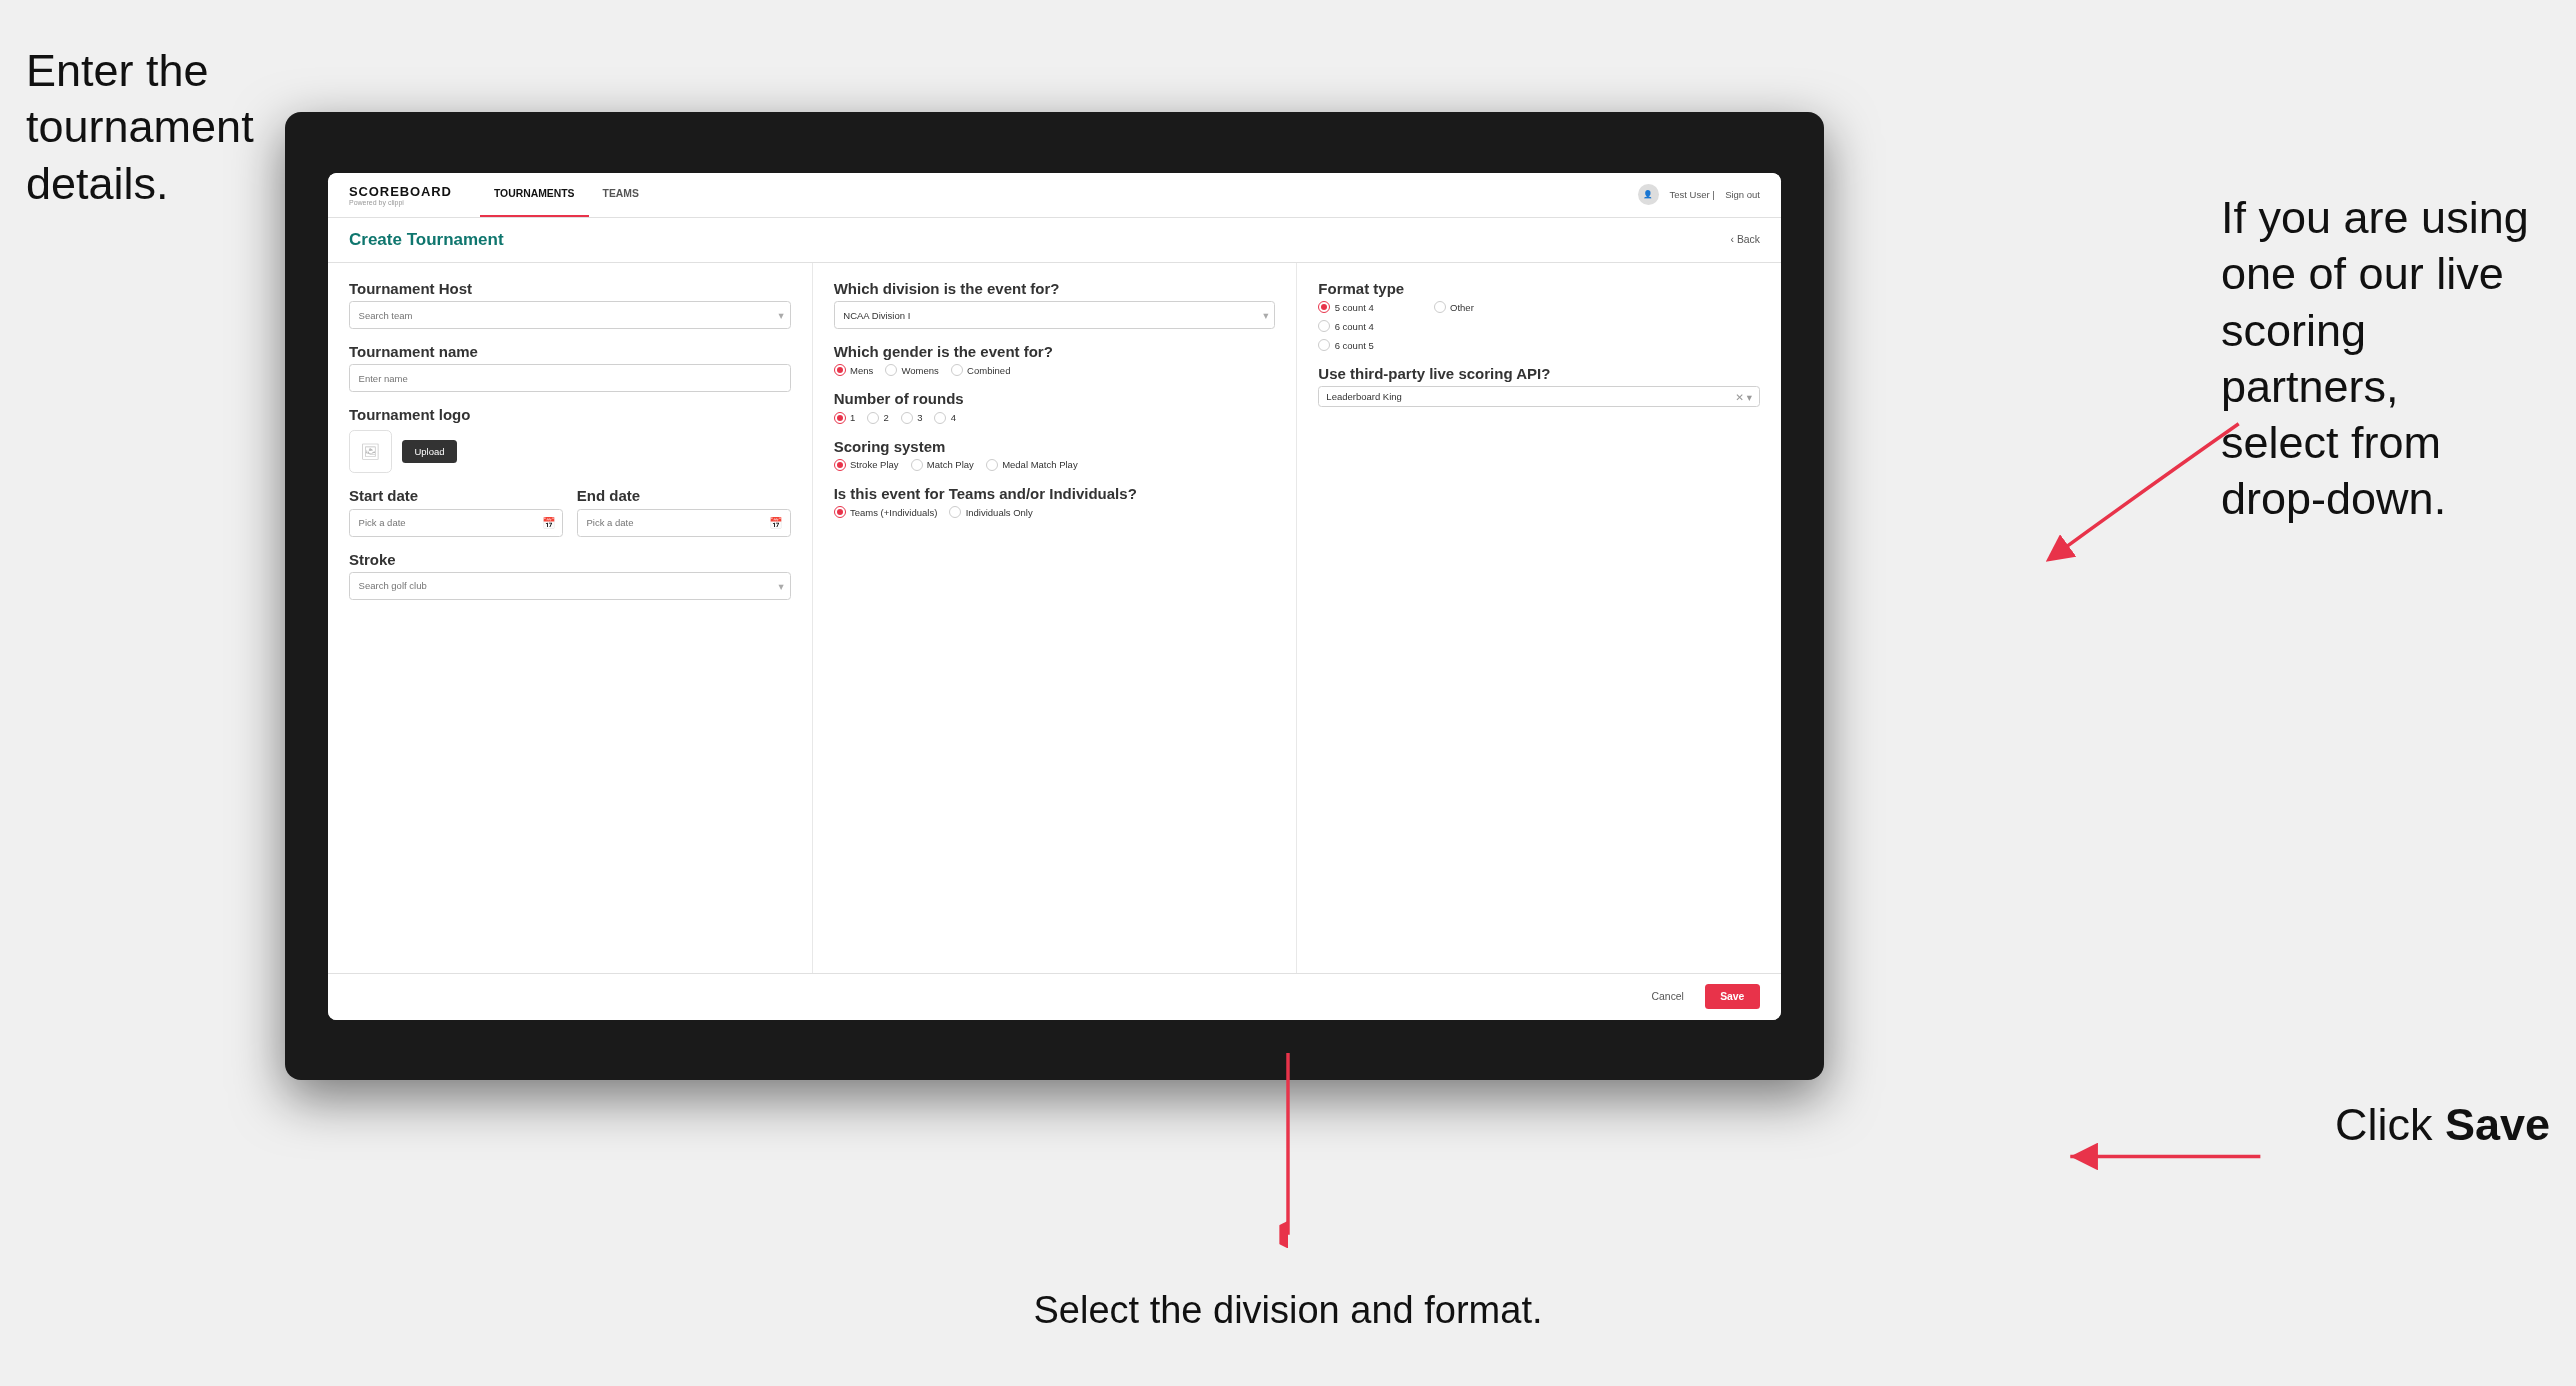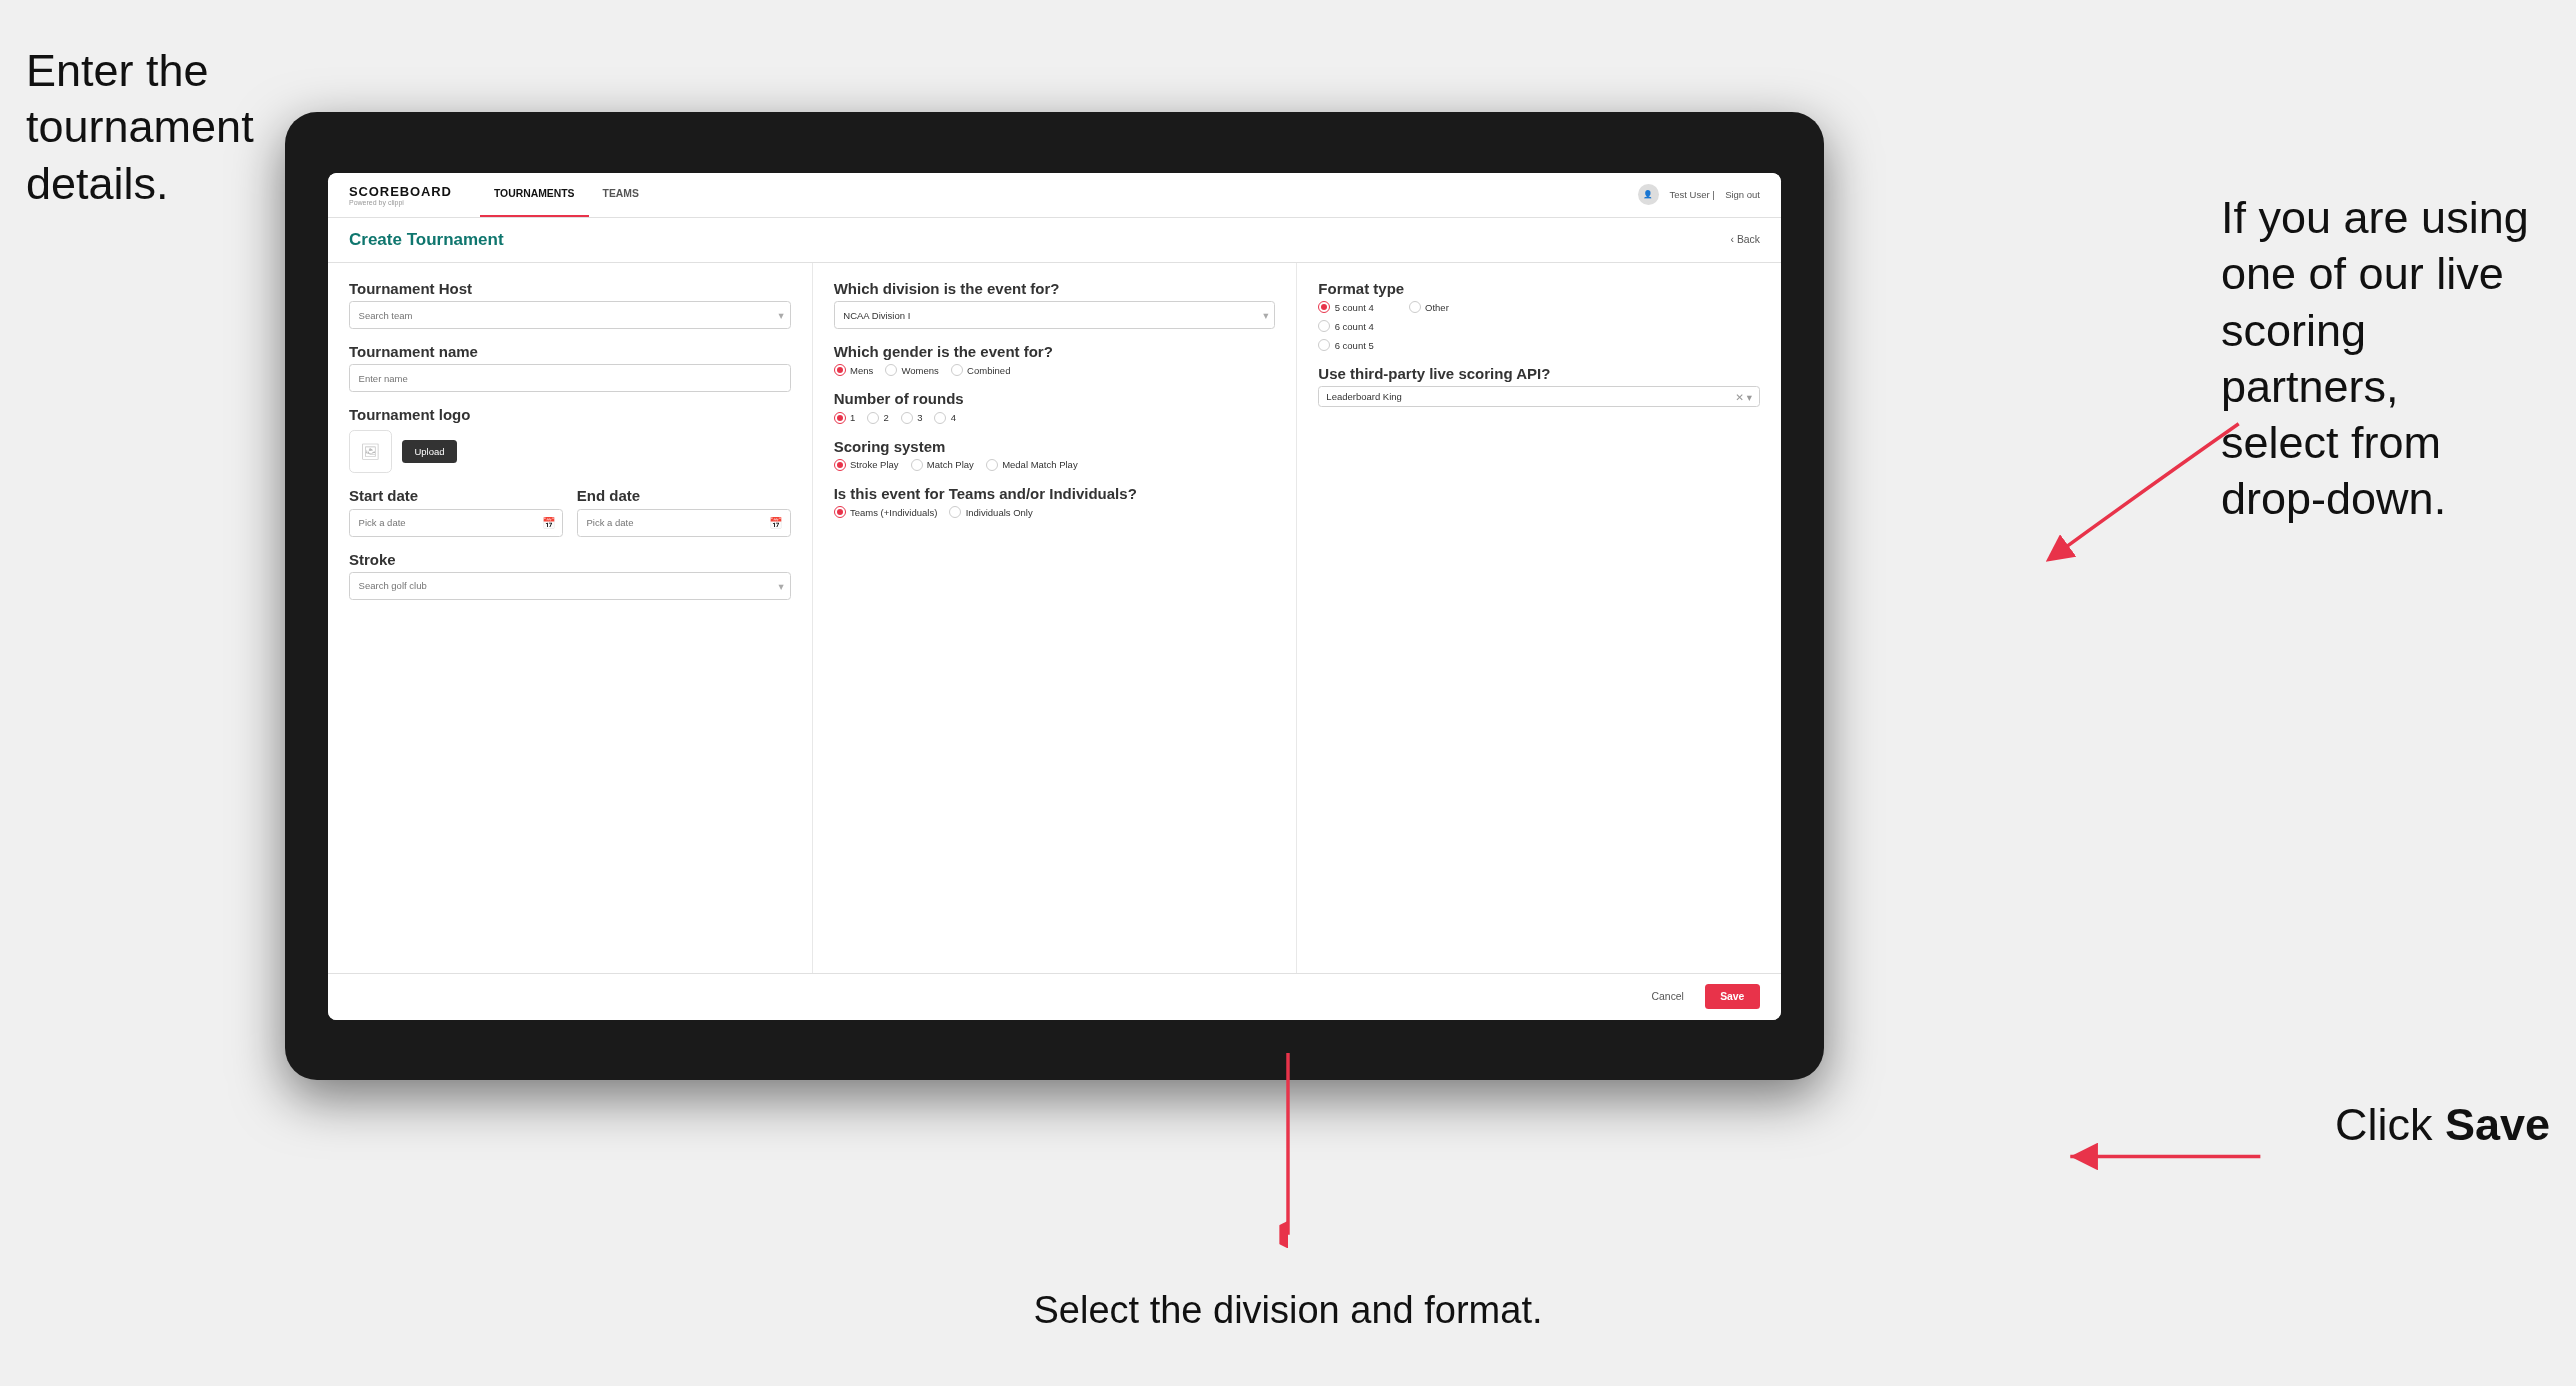--- a/index.html
+++ b/index.html
@@ -57,21 +57,21 @@
     }
 
     
     .tablet {
       position: absolute;
       top: 112px;
       left: 285px;
       width: 1539px;
       height: 968px;
       background: #1a1a1a;
-      border-radius: 32px;
+      border-radius: 16px;
       box-shadow: 0 17.3px 52px rgba(0,0,0,0.5);
       display: flex;
       align-items: center;
       justify-content: center;
     }
     .tablet-screen {
       width: 1453px;
       height: 847px;
       background: #fff;
       border-radius: 8.6px;
@@ -310,21 +310,21 @@
 
     
     .format-options {
       display: flex;
       flex-direction: column;
       gap: 7px;
     }
     .format-row {
       display: flex;
       align-items: center;
-      gap: 9px;
+      gap: 34px;
     }
 
     
     .live-scoring-tag {
       display: flex;
       align-items: center;
       border: 0.9px solid #d0d0d0;
       border-radius: 3.5px;
       padding: 3.5px 7px;
       font-size: 9.5px;

